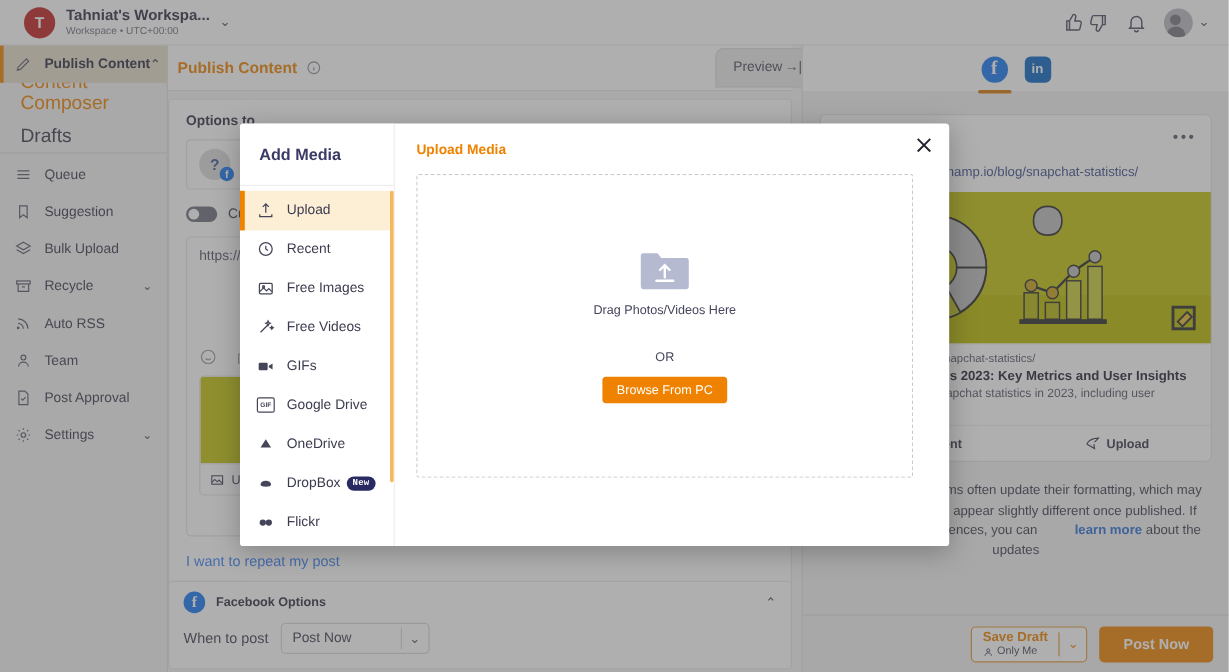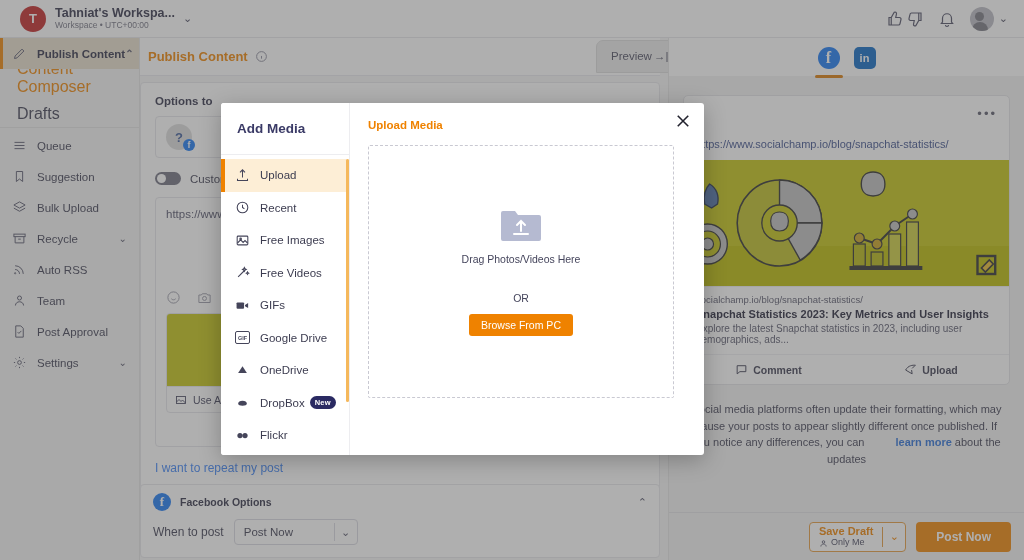--- a/index.html
+++ b/index.html
@@ -214,39 +214,39 @@
   .sd-chev{ width:22px; text-align:center; color:#ef8200; font-size:11px;}
   .post-now{
     background:#ef8200; color:#fff; border-radius:4px; height:30px;
     display:flex; align-items:center; justify-content:center;
     font-size:12px; font-weight:bold; padding: 0 20px; border:none; cursor:pointer;
   }
 
   
   .modal {
     position:absolute; z-index: 60;
-    left: 221px; top: 103px; width: 483px; height: 352px;
+    left: 200px; top: 103px; width: 591px; height: 352px;
     background:#fff; border-radius:3px; box-shadow: 0 5px 22px rgba(0,0,0,0.25);
     display:flex; overflow:hidden;
   }
   .m-left { width: 129px; background:#fff; border-right:1px solid #ededf0; position:relative; }
   .m-title { height: 52px; display:flex; align-items:center; padding-left:16px;
     font-size:13.5px; font-weight:bold; color:#3a3a66; border-bottom:1px solid #ededf0;}
   .m-list { padding-top: 4px; }
   .m-item {
     height: 32.5px; display:flex; align-items:center; padding-left:14px;
     font-size:11.5px; color:#3c3c50; position:relative; cursor:pointer;
   }
   .m-item.sel { background:#fdeed6; }
   .m-item.sel::before{content:'';position:absolute;left:0;top:0;bottom:0;width:4px;background:#ef8200;}
   .m-ico{ width:15px;height:15px; margin-right:10px; color:#45455a; flex:0 0 auto; display:block;}
   .m-scroll{ position:absolute; right:0; top:56px; width:3px; height:243px; background:#f5b85c; border-radius:2px;}
   .badge-new{
     background:#2a2a62; color:#fff; font-size:7.5px; font-weight:bold;
-    border-radius:8px; padding:2px 5px; margin-left:5px; letter-spacing:0.2px;
+    border-radius:8px; padding:2px 5px; margin-left:5px; letter-spacing:0.2px;font-family:Liberation Mono, monospace;
   }
   .m-right{ flex:1 1 auto; position:relative; padding: 16px 30px 18px 18px;}
   .m-rtitle{ font-size:11.5px; font-weight:bold; color:#ef8200; }
   .dropzone{
     margin-top:14px; height: 253px;
     border:1px dashed #c9c9d2; border-radius:2px;
     display:flex; flex-direction:column; align-items:center; justify-content:center;
   }
   .dz-folder{ width:44px; height:36px; position:relative; }
   .dz-text{ font-size:10.5px; color:#45455c; margin-top:10px;}

